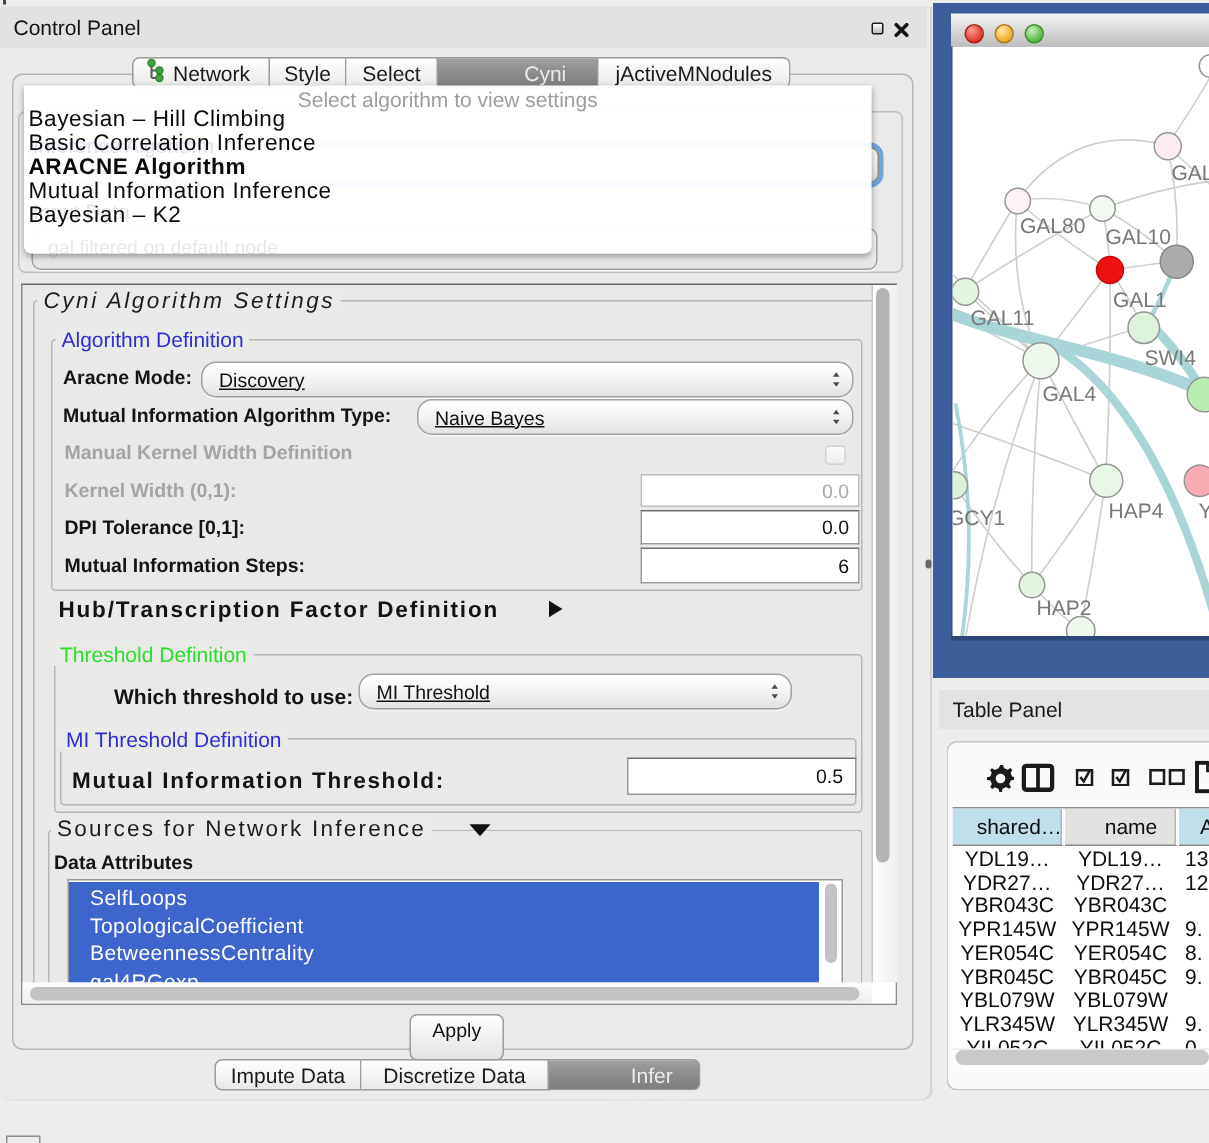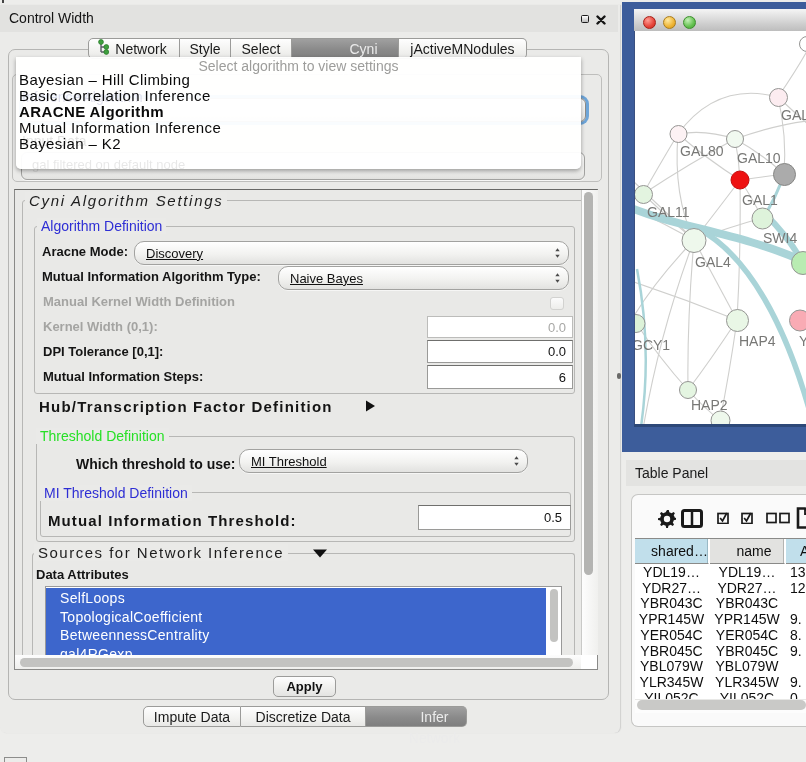--- a/index.html
+++ b/index.html
@@ -25,21 +25,21 @@
 </style>
 </head>
 <body>
 <div id="screen">
 
   <div class="abs" style="left:2px;top:0;width:2px;height:3px;background:#444;"></div>
 
   <div class="abs" id="cpwin" style="left:0;top:5px;width:620px;height:728px;background:#ebebe9;border-radius:0 0 6px 6px;box-shadow:1px 0 1px rgba(120,120,120,0.25);">
 
     <div class="abs" style="left:0;top:0;width:618px;height:27px;background:#e2e2e0;">
-      <div class="abs" style="left:9px;top:0;height:27px;line-height:27px;font-size:14px;color:#141414;">Control Width</div>
+      <div class="abs" style="left:9px;top:0;height:27px;line-height:27px;font-size:14px;color:#141414;">Control Panel</div>
       <div class="abs" style="left:581px;top:10px;width:6px;height:6px;border:1.6px solid #1c1c1c;border-radius:1.5px;background:linear-gradient(#fff,#bbb);"></div>
       <svg class="abs" style="left:596px;top:10px;" width="10" height="10" viewBox="0 0 10 10">
         <path d="M1.5 1.5 L8.5 8.5 M8.5 1.5 L1.5 8.5" stroke="#151515" stroke-width="2.4" stroke-linecap="round"></path>
       </svg>
     </div>
 
     <div class="abs" style="left:8px;top:44px;width:599px;height:649px;border:1px solid #b5b5b3;border-radius:7px;background:#eaeae8;"></div>
 
     <div class="abs" style="left:12px;top:69px;width:588px;height:106px;border:1px solid #bebebc;border-radius:5px;background:#eaeae8;"></div>
 
@@ -126,21 +126,21 @@
       <div class="abs" style="left:14px;top:2px;width:480px;color:#fff;font-size:14px;letter-spacing:0.3px;line-height:18.6px;">SelfLoops<br>TopologicalCoefficient<br>BetweennessCentrality<br>gal4RGexp</div>
       <div class="abs" style="left:504px;top:2px;width:8px;height:53px;background:#c3c3c1;border-radius:4px;"></div>
     </div>
 
     <div class="abs" style="left:581px;top:185px;width:16px;height:465px;background:linear-gradient(90deg,#fdfdfd,#f0f0ee);border-left:1px solid #c9c9c7;"></div>
     <div class="abs" style="left:581px;top:650px;width:16px;height:14px;background:#fff;"></div>
     <div class="abs" style="left:584px;top:187px;width:9px;height:383px;background:#b4b4b2;border-radius:5px;"></div>
     <div class="abs" style="left:15px;top:650px;width:566px;height:14px;background:linear-gradient(#fdfdfd,#efefed);"></div>
     <div class="abs" style="left:20px;top:653px;width:553px;height:9px;background:#c3c3c1;border-radius:5px;"></div>
 
-    <div class="abs" style="left:273px;top:671px;width:63px;height:21px;border:1px solid #9c9c9a;border-radius:5px;background:linear-gradient(#fefefe,#efefed 55%,#e4e4e2);font-size:13px;text-align:center;line-height:20px;color:#111;box-sizing:border-box;font-weight:bold;">Apply</div>
+    <div class="abs" style="left:273px;top:671px;width:63px;height:31px;border:1px solid #9c9c9a;border-radius:5px;background:linear-gradient(#fefefe,#efefed 55%,#e4e4e2);font-size:13px;text-align:center;line-height:20px;color:#111;box-sizing:border-box;">Apply</div>
 
     <div class="tabs" style="left:143px;top:701px;">
       <div class="tab first" style="width:98px;">Impute Data</div>
       <div class="tab" style="width:125px;">Discretize Data</div>
       <div class="tab sel last" style="width:101px;">Infer Network</div>
     </div>
   </div>
 
   <div class="abs" style="left:16px;top:57px;width:565px;height:112px;background:rgba(255,255,255,0.96);border-radius:0 0 5px 5px;box-shadow:0 2px 4px rgba(0,0,0,0.35);">
     <div class="abs" style="left:6px;top:32px;font-size:14px;color:rgba(50,50,140,0.14);">Inference Algorithm</div>

